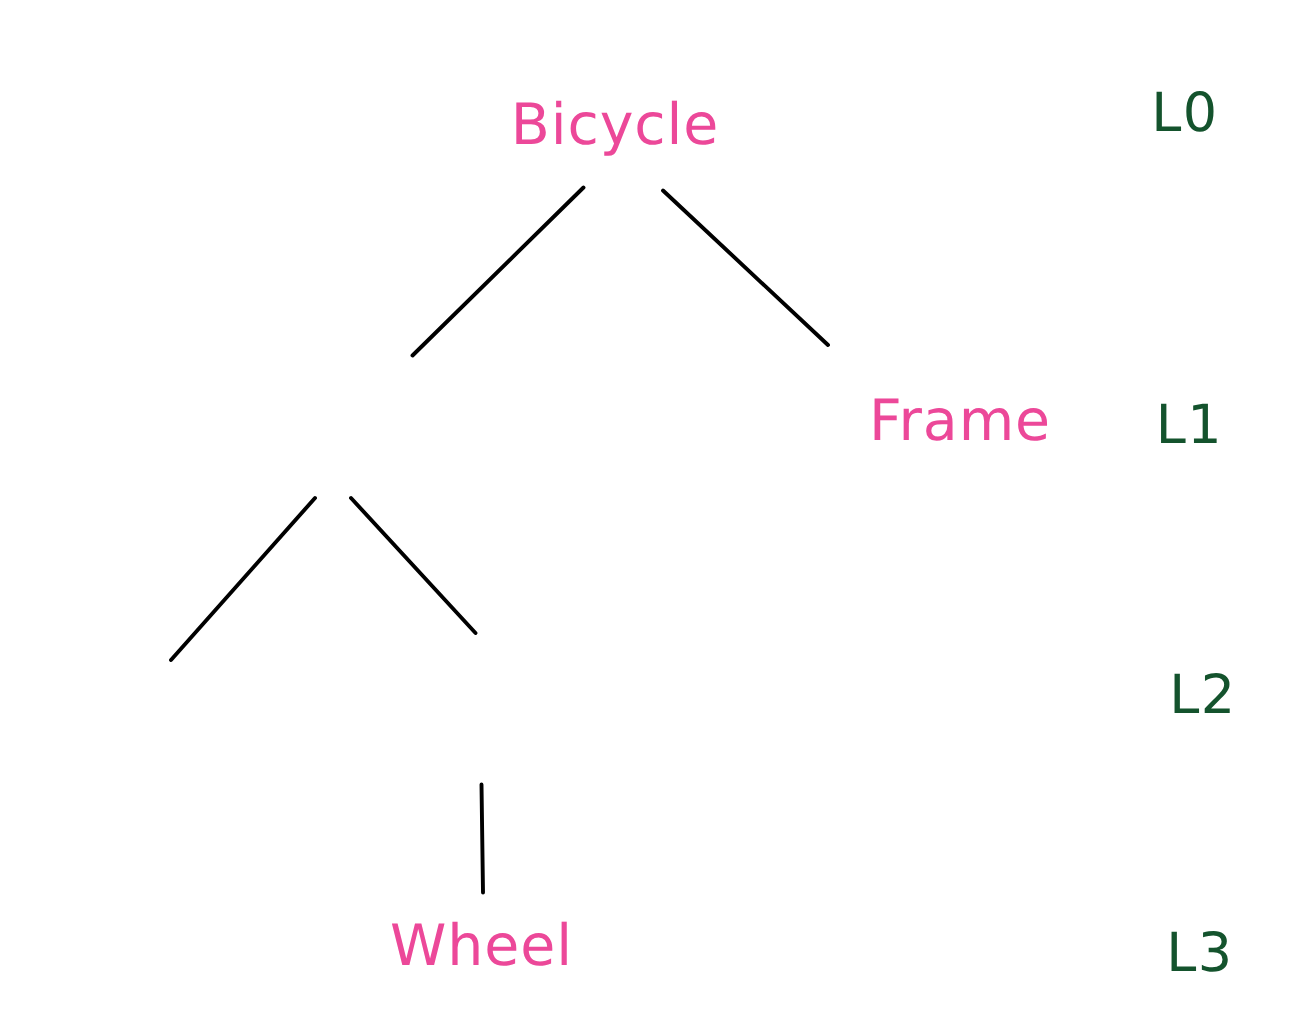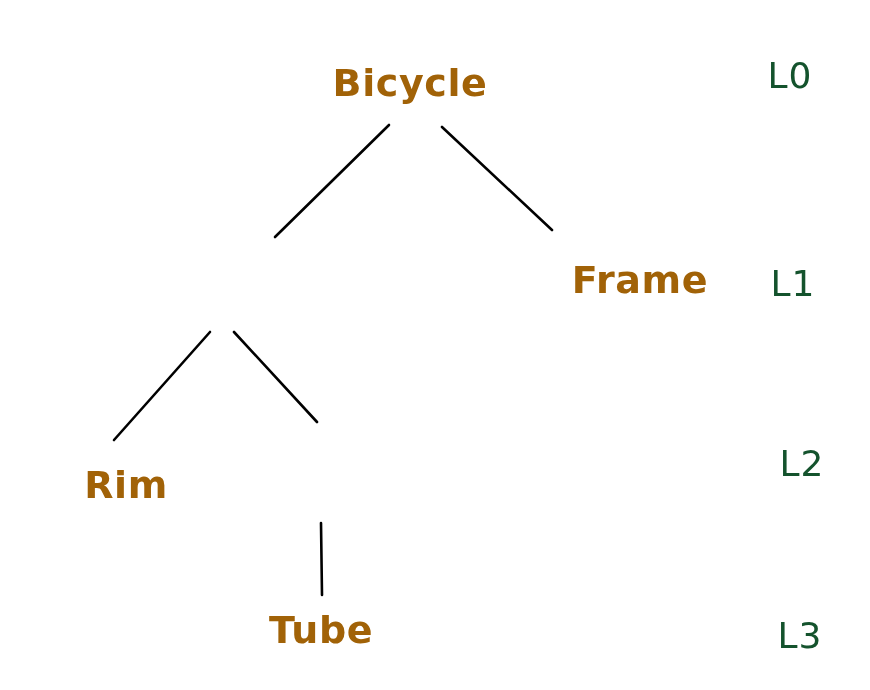--- a/index.html
+++ b/index.html
@@ -22,23 +22,23 @@
     position: absolute;
     left: 0;
     top: 0;
     width: 870px;
     height: 690px;
     pointer-events: none;
   }
   .node-label {
     position: absolute;
     white-space: nowrap;
-    color: #a16207;
+    color: #ec4899;
     font-family: "DejaVu Sans", sans-serif;
-    font-weight: 700;
+    font-weight: 400;
     font-style: normal;
     letter-spacing: 0.6px;
     line-height: 1;
     transform: translate(-50%, 0);
     -webkit-font-smoothing: antialiased;
   }
   .node-label.n-bicycle { font-size: 38px; left: 410px; top: 64px; }
   .node-label.n-wheel   { font-size: 38px; left: 205px; top: 261px; }
   .node-label.n-frame   { font-size: 38px; left: 640px; top: 261px; text-align: right; }
   .node-label.n-rim     { font-size: 38px; left: 126px; top: 466px; }
@@ -69,21 +69,20 @@
   <svg id="edge-layer" viewBox="0 0 870 690" width="870" height="690">
     <line x1="389" y1="125" x2="275" y2="237" stroke="#000000" stroke-width="2.6" stroke-linecap="round"></line>
     <line x1="442" y1="127" x2="552" y2="230" stroke="#000000" stroke-width="2.6" stroke-linecap="round"></line>
     <line x1="210" y1="332" x2="114" y2="440" stroke="#000000" stroke-width="2.6" stroke-linecap="round"></line>
     <line x1="234" y1="332" x2="317" y2="422" stroke="#000000" stroke-width="2.6" stroke-linecap="round"></line>
     <line x1="321" y1="523" x2="322" y2="595" stroke="#000000" stroke-width="2.6" stroke-linecap="round"></line>
   </svg>
 
   <div class="node-label n-bicycle">Bicycle</div>
   <div class="node-label n-frame">Frame</div>
-  <div class="node-label n-rim">Rim</div>
-  <div class="node-label n-tube">Tube</div>
+  <div class="node-label n-tube">Wheel</div>
 
   <div class="level-label lv0">L0</div>
   <div class="level-label lv1">L1</div>
   <div class="level-label lv2">L2</div>
   <div class="level-label lv3">L3</div>
 
 </div>
 
 </body></html>

